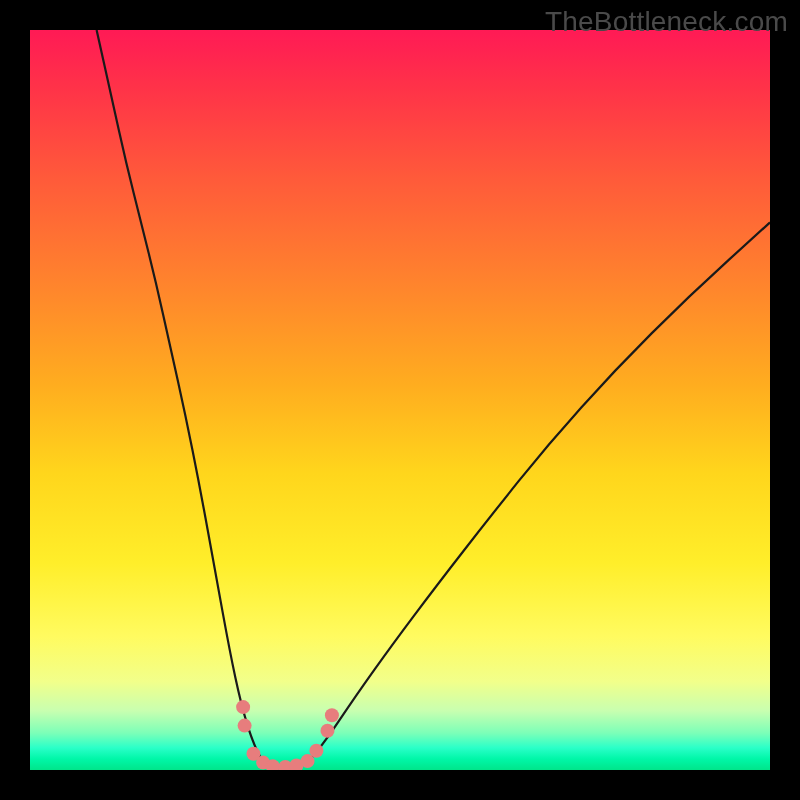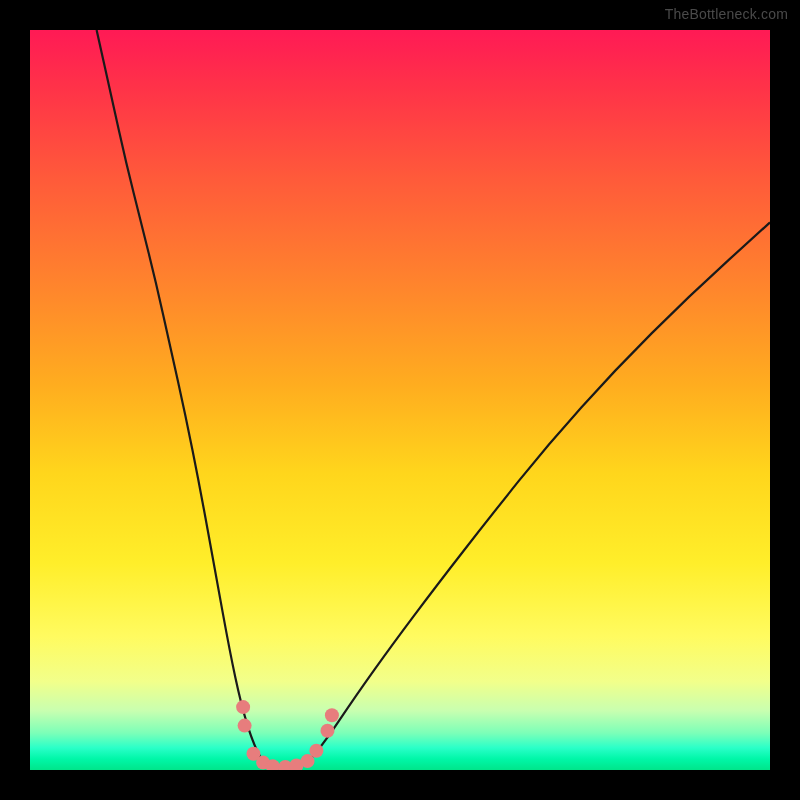--- a/index.html
+++ b/index.html
@@ -39,21 +39,21 @@
       #7cffb8 95%,
       #2affc8 97%,
       #00f7a8 98.5%,
       #00e58a 100%
     );
   }
   .watermark {
     position: absolute;
     right: 12px;
     top: 6px;
-    font-size: 14px;
+    font-size: 28px;
     font-weight: 500;
     color: #4a4a4a;
     letter-spacing: 0.2px;
     margin-left: 28px;
   }
   svg.curve {
     position: absolute;
     left: 0;
     top: 0;
     width: 740px;

